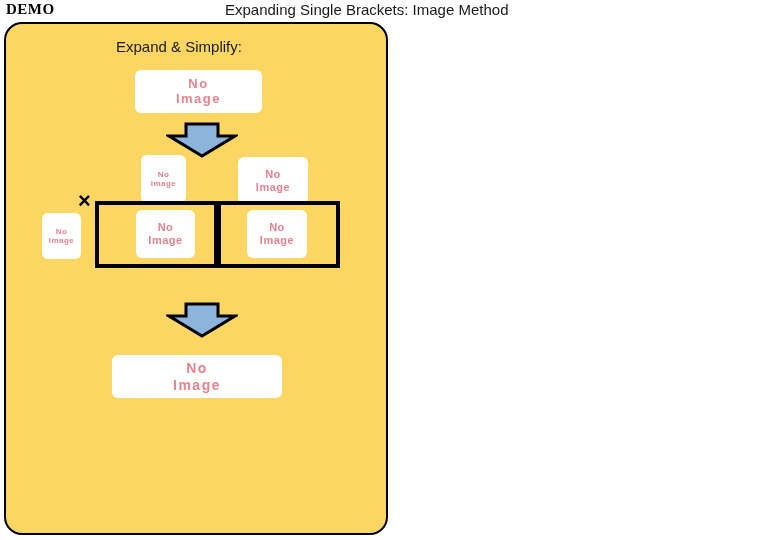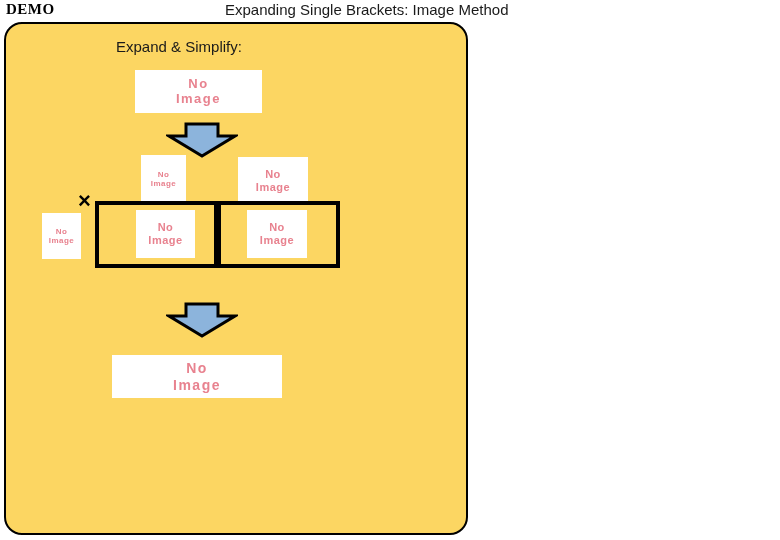--- a/index.html
+++ b/index.html
@@ -38,21 +38,21 @@
     color: #1a1a1a;
     line-height: 18px;
     white-space: nowrap;
   }
 
   
   .panel {
     position: absolute;
     left: 4px;
     top: 22px;
-    width: 464px;
+    width: 384px;
     height: 513px;
     background: #FCD662;
     border: 2px solid #000000;
     border-radius: 18px;
     box-sizing: border-box;
   }
   .panel-heading {
     position: absolute;
     left: 110px;
     top: 14px;
@@ -70,20 +70,21 @@
     font-weight: bold;
     display: flex;
     flex-direction: column;
     align-items: center;
     justify-content: center;
     box-sizing: border-box;
     line-height: 1.15;
     text-align: center;
     letter-spacing: 0.5px;
     overflow: hidden;
+    border-radius: 6px;
   }
   .noimg span { display: block; white-space: nowrap; }
 
   .noimg-top        { left: 129px; top: 46px;  width: 127px; height: 43px;  font-size: 13px; letter-spacing: 1.5px; }
   .noimg-term-a     { left:  36px; top: 189px; width:  39px; height: 46px;  font-size:  8px; }
   .noimg-term-b     { left: 135px; top: 131px; width:  45px; height: 48px;  font-size:  8px; }
   .noimg-term-c     { left: 232px; top: 133px; width:  70px; height: 47px;  font-size: 11px; }
   .noimg-cell-1     { left: 130px; top: 186px; width:  59px; height: 48px;  font-size: 11px; }
   .noimg-cell-2     { left: 241px; top: 186px; width:  60px; height: 48px;  font-size: 11px; }
   .noimg-bottom     { left: 106px; top: 331px; width: 170px; height: 43px;  font-size: 14px; letter-spacing: 1.5px; }

